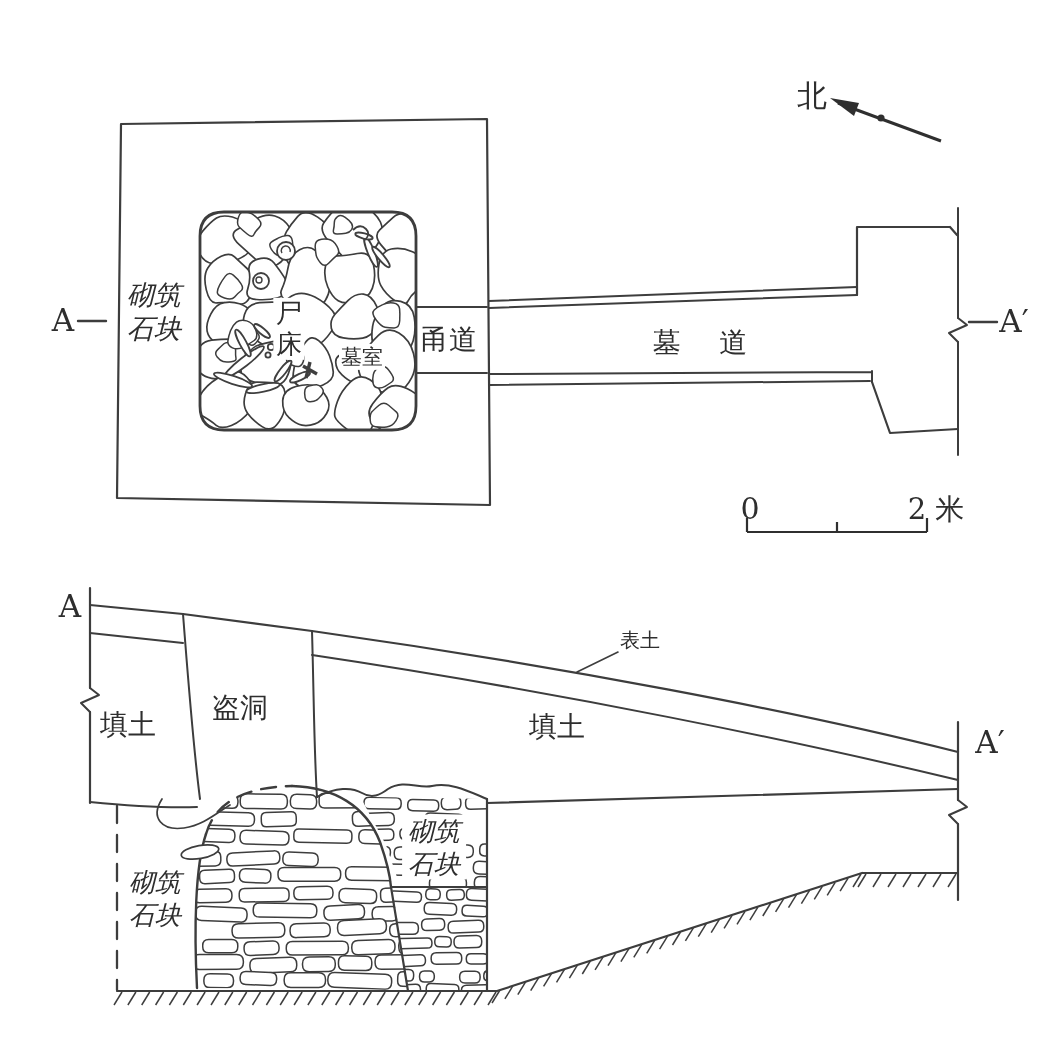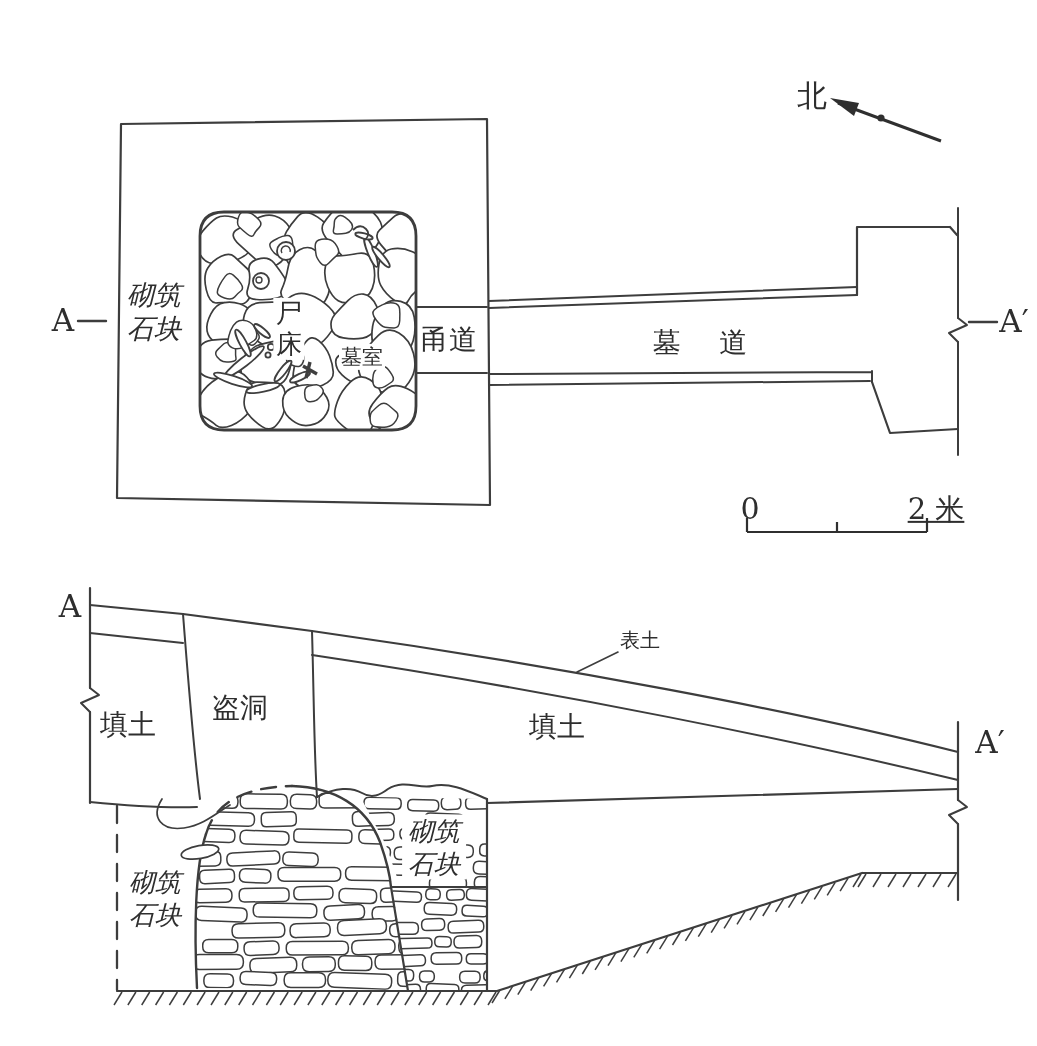--- a/index.html
+++ b/index.html
@@ -317,21 +317,21 @@
 
 <div class="lbl" style="left:812px;top:96px;font-size:30px;">北</div>
 <div class="lbl" style="left:63px;top:320px;font-size:31px;">A</div>
 <div class="lbl" style="left:1014px;top:321px;font-size:31px;">A′</div>
 <div class="lbl wrap2" style="left:154px;top:312px;font-size:27px;">砌筑石块</div>
 <div class="lbl vert onstones" style="left:289px;top:329px;font-size:26px;">尸床</div>
 <div class="lbl onstones" style="left:362px;top:347px;font-size:21px;margin-top:10px;">墓室</div>
 <div class="lbl" style="left:449px;top:339px;font-size:28px;">甬道</div>
 <div class="lbl ramp" style="left:700px;top:342px;font-size:28px;">墓 道</div>
 <div class="lbl" style="left:750px;top:509px;font-size:30px;">0</div>
-<div class="lbl" style="left:936px;top:509px;font-size:29px;text-decoration:underline;">2 米</div>
+<div class="lbl" style="left:936px;top:509px;font-size:29px;">2 米</div>
 
 <div class="lbl" style="left:70px;top:606px;font-size:31px;">A</div>
 <div class="lbl" style="left:990px;top:742px;font-size:31px;">A′</div>
 <div class="lbl" style="left:640px;top:640px;font-size:20px;">表土</div>
 <div class="lbl" style="left:240px;top:707px;font-size:28px;font-family:Liberation Serif, serif;">盗洞</div>
 <div class="lbl" style="left:128px;top:724px;font-size:28px;">填土</div>
 <div class="lbl" style="left:557px;top:726px;font-size:28px;">填土</div>
 <div class="lbl wrap2" style="left:155px;top:898px;font-size:26px;">砌筑石块</div>
 <div class="lbl wrap2 onstones" style="left:434px;top:847px;font-size:26px;">砌筑石块</div>
 

